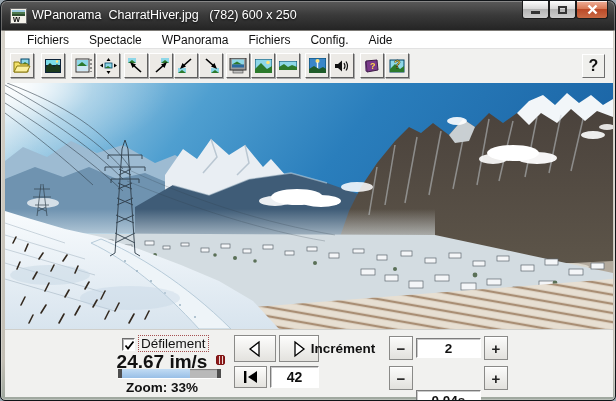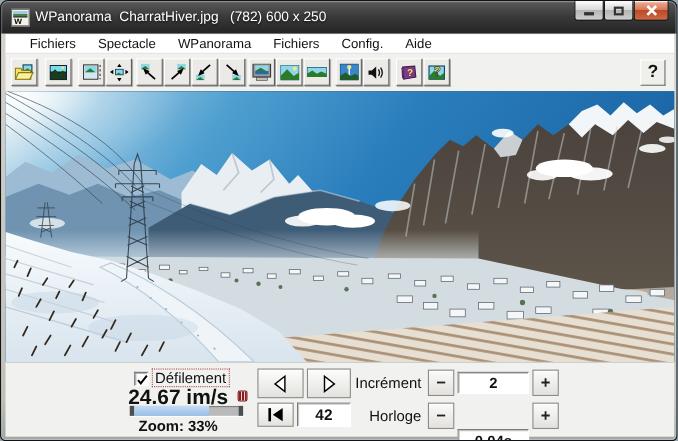--- a/index.html
+++ b/index.html
@@ -57,21 +57,21 @@
   .slider .fill{position:absolute;left:4px;top:0;height:9px;background:linear-gradient(180deg,#c2dcf4,#98bfe6);}
   .zoomtxt{position:absolute;left:110px;top:50px;width:94px;text-align:center;font-weight:bold;font-size:13.5px;}
   .navbtn{position:absolute;background:linear-gradient(180deg,#fdfdfc,#e3e2de);border:1px solid #8a8a88;
     box-shadow:inset 0 1px 0 #fff;display:flex;align-items:center;justify-content:center;}
   .nav-left{left:229px;top:5px;width:42px;height:27px;}
   .nav-right{left:274px;top:5px;width:40px;height:27px;}
   .nav-skip{left:229px;top:36px;width:33px;height:22px;}
   .counter{position:absolute;left:265px;top:36px;width:49px;height:22px;background:#fff;
     border:1px solid;border-color:#7c7c7c #fff #fff #7c7c7c;box-shadow:inset 1px 1px 0 #c9c9c9;
     font-weight:bold;font-size:14px;display:flex;align-items:center;justify-content:center;}
-  .lbl-inc{position:absolute;left:298px;top:11px;width:80px;text-align:right;font-size:13.5px;}
+  .lbl-inc{position:absolute;left:298px;top:11px;width:80px;text-align:center;font-size:13.5px;font-weight:bold;}
   .lbl-hor{position:absolute;left:298px;top:41px;width:80px;text-align:right;font-size:13.5px;}
   .stepbtn{position:absolute;width:24px;height:24px;background:linear-gradient(180deg,#fbfbfa,#e2e1dd);
     border:1px solid #8a8a88;box-shadow:inset 0 1px 0 #fff;font-weight:bold;font-size:15px;
     display:flex;align-items:center;justify-content:center;color:#222;}
   .field{position:absolute;width:65px;height:20px;background:#fff;border:1px solid;
     border-color:#7c7c7c #fff #fff #7c7c7c;box-shadow:inset 1px 1px 0 #c9c9c9;
     font-weight:bold;font-size:13.5px;display:flex;align-items:center;justify-content:center;}
   .r1{top:6px;} .r2{top:36px;}
   .minus{left:384px;} .plus{left:479px;}
   .fld{left:411px;} .f1{top:8px;} .f2{top:38px;margin-top:22px;}
@@ -483,19 +483,18 @@
         <path d="M15,1 L6,7 L15,13 Z" fill="#000"></path>
       </svg>
     </div>
     <div class="counter">42</div>
 
     <div class="lbl-inc">Incrément</div>
     <div class="stepbtn minus r1">−</div>
     <div class="field fld f1">2</div>
     <div class="stepbtn plus r1">+</div>
 
-    <div class="lbl-hor">Horloge</div>
     <div class="stepbtn minus r2">−</div>
     <div class="field fld f2">0.04s</div>
     <div class="stepbtn plus r2">+</div>
   </div>
 
 </div>
 
 </body></html>

